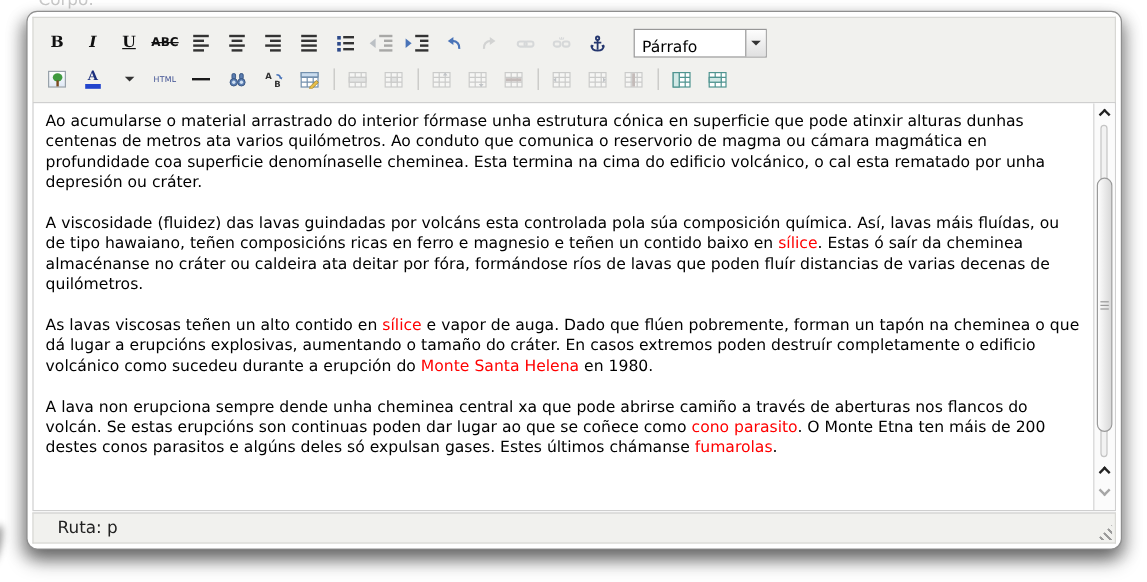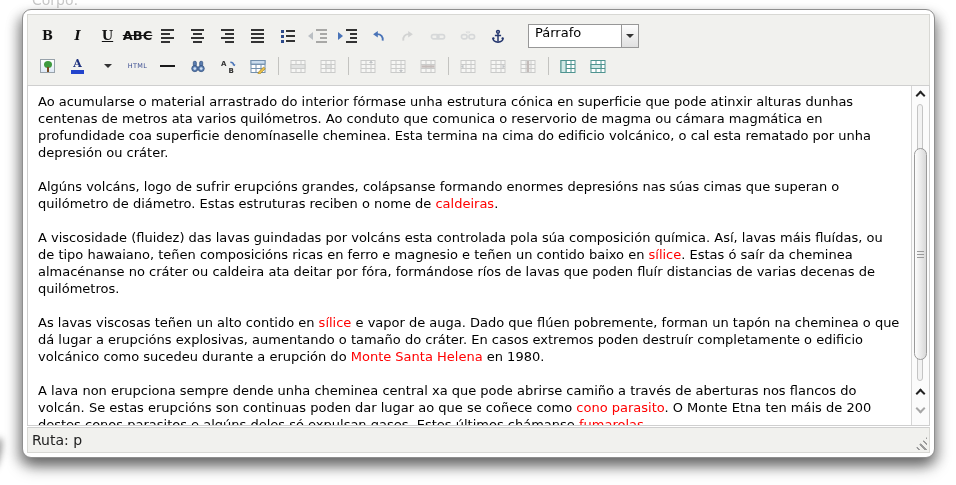--- a/index.html
+++ b/index.html
@@ -41,21 +41,21 @@
   .flip{transform:scaleX(-1)}
   .img-ic{width:15px;height:14px;background:linear-gradient(#ffffff,#dfe9f5);border:1px solid #98a2aa;position:relative;display:block;box-sizing:border-box}
   .img-ic .crown{position:absolute;left:3px;top:1px;width:8px;height:7px;background:#3f9a3f;border-radius:50%}
   .img-ic .trunk{position:absolute;left:6px;top:7px;width:2px;height:5px;background:#7a4a1e}
   .fc{display:flex;flex-direction:column;align-items:center}
   .fc b{font-family:"DejaVu Serif",serif;font-weight:bold;font-size:11px;line-height:11px;color:#1c2f7d}
   .fc i{width:13px;height:4px;background:#2244cc;display:block;margin-top:1px}
   .htmlic{font-weight:normal;font-size:6.5px;color:#3c4e91;letter-spacing:.3px}
   .hric{width:15px;height:2px;background:#1a1a1a;display:block}
 
-  .fmt-select{display:flex;align-items:flex-start;height:24px;border:1px solid #979797;background:#fff;margin-left:12px;box-sizing:border-box;cursor:pointer}
+  .fmt-select{display:flex;align-items:flex-end;height:24px;border:1px solid #979797;background:#fff;margin-left:12px;box-sizing:border-box;cursor:pointer}
   .fmt-value{width:86px;padding-left:6px;font-size:13px;color:#000}
   .fmt-btn{width:17px;height:100%;border-left:1px solid #979797;background:linear-gradient(#fdfdfd,#e0e0e0);display:flex;align-items:center;justify-content:center;box-sizing:border-box}
 
   
   .content-wrap{flex:1;border:1px solid #cfcfcf;display:flex;background:#fff;overflow:hidden;min-height:0}
   .content{flex:1;padding:7px 10px;font-size:13px;line-height:17px;color:#000;overflow:hidden}
   .content p{margin:0 0 17px 0}
   .seg-normal{}
   .seg-bold{font-weight:normal}
   .seg-red{color:#ff0000}
@@ -70,21 +70,21 @@
   .sb-arrow.top{top:6px}
   .sb-arrow.b-up{bottom:28px}
   .sb-arrow.b-down{bottom:13px}
   .sb-thumb{position:absolute;left:2px;top:62px;width:13px;height:212px;border:1px solid #9a9a9a;border-radius:7px;
     background:linear-gradient(90deg,#fdfdfd,#d8d8d8);box-sizing:border-box;display:flex;align-items:center;justify-content:center;cursor:pointer}
   .sb-thumb .grip{display:flex;flex-direction:column;gap:2px}
   .sb-thumb .grip i{width:7px;height:1px;background:#9a9a9a;display:block}
 
   
   .statusbar{height:24px;background:#f1f1ee;border:1px solid #d8d8d4;border-top:1px solid #cfcfcf;display:flex;align-items:center;position:relative;margin-top:1px}
-  .statusbar .path{font-size:14px;color:#222;padding-left:4px}
+  .statusbar .path{font-size:14px;color:#222;padding-left:20px}
   .resize-grip{position:absolute;right:2px;bottom:2px;width:13px;height:13px;cursor:nwse-resize;
     background:repeating-linear-gradient(45deg,transparent 0 3px,#9a9a9a 3px 4.6px);
     clip-path:polygon(100% 0,100% 100%,0 100%)}
 </style>
 </head>
 <body>
 
 <div class="top-label">Corpo:</div>
 <div class="curl"></div>
 
@@ -96,21 +96,21 @@
           <span class="tb-btn">
             <span class="glyph serif" style="font-weight:bold">B</span>
           </span>
           <span class="tb-btn">
             <span class="glyph serif" style="font-style:italic;font-weight:bold">I</span>
           </span>
           <span class="tb-btn">
             <span class="glyph serif" style="font-weight:bold;text-decoration:underline">U</span>
           </span>
           <span class="tb-btn">
-            <span class="glyph" style="font-size:13px;font-weight:bold;text-decoration:line-through">ABC</span>
+            <span class="glyph" style="font-size:10px;font-weight:bold;text-decoration:line-through">ABC</span>
           </span>
           <span class="tb-btn">
             <span class="bars ">
               <i style="width:13px"></i>
               <i style="width:9px"></i>
               <i style="width:13px"></i>
               <i style="width:9px"></i>
             </span>
           </span>
           <span class="tb-btn">
@@ -340,21 +340,20 @@
               <path d="M1 5h14M1 9h14M6 1v12M11 1v12" stroke="#4f9490" fill="none"></path>
               <rect x="1" y="5" width="10" height="4" fill="#d2e9e6" stroke="#4f9490"></rect>
             </svg>
           </span>
         </div>
     </div>
 
     <div class="content-wrap">
       <div class="content" id="editor-content">
           <p><span class="seg-normal">Ao acumularse o material arrastrado do interior fórmase unha estrutura cónica en superficie que pode atinxir alturas dunhas centenas de metros ata varios quilómetros. Ao conduto que comunica o reservorio de magma ou </span><span class="seg-bold">cámara magmática</span><span class="seg-normal"> en profundidade coa superficie denomínaselle </span><span class="seg-bold">cheminea</span><span class="seg-normal">. Esta termina na cima do edificio volcánico, o cal esta rematado por unha depresión ou cráter.</span></p>
-          <p><span class="seg-normal">Algúns volcáns, logo de sufrir erupcións grandes, colápsanse formando enormes depresións nas súas cimas que superan o quilómetro de diámetro. Estas estruturas reciben o nome de </span><span class="seg-red">caldeiras</span><span class="seg-normal">.</span></p>
           <p><span class="seg-normal">A viscosidade (fluidez) das lavas guindadas por volcáns esta controlada pola súa composición química. Así, lavas máis fluídas, ou de tipo hawaiano, teñen composicións ricas en ferro e magnesio e teñen un contido baixo en </span><span class="seg-red">sílice</span><span class="seg-normal">. Estas ó saír da cheminea almacénanse no cráter ou caldeira ata deitar por fóra, formándose ríos de lavas que poden fluír distancias de varias decenas de quilómetros.</span></p>
           <p><span class="seg-normal">As lavas viscosas teñen un alto contido en </span><span class="seg-red">sílice</span><span class="seg-normal"> e vapor de auga. Dado que flúen pobremente, forman un tapón na cheminea o que dá lugar a erupcións explosivas, aumentando o tamaño do cráter. En casos extremos poden destruír completamente o edificio volcánico como sucedeu durante a erupción do </span><span class="seg-red">Monte Santa Helena</span><span class="seg-normal"> en 1980.</span></p>
           <p><span class="seg-normal">A lava non erupciona sempre dende unha cheminea central xa que pode abrirse camiño a través de aberturas nos flancos do volcán. Se estas erupcións son continuas poden dar lugar ao que se coñece como </span><span class="seg-red">cono parasito</span><span class="seg-normal">. O Monte Etna ten máis de 200 destes conos parasitos e algúns deles só expulsan gases. Estes últimos chámanse </span><span class="seg-red">fumarolas</span><span class="seg-normal">.</span></p>
         </div>
       <div class="scrollbar">
         <span class="sb-arrow top">
             <i class="chev up"></i>
           </span>
         <div class="sb-trough"></div>
         <div class="sb-thumb">

